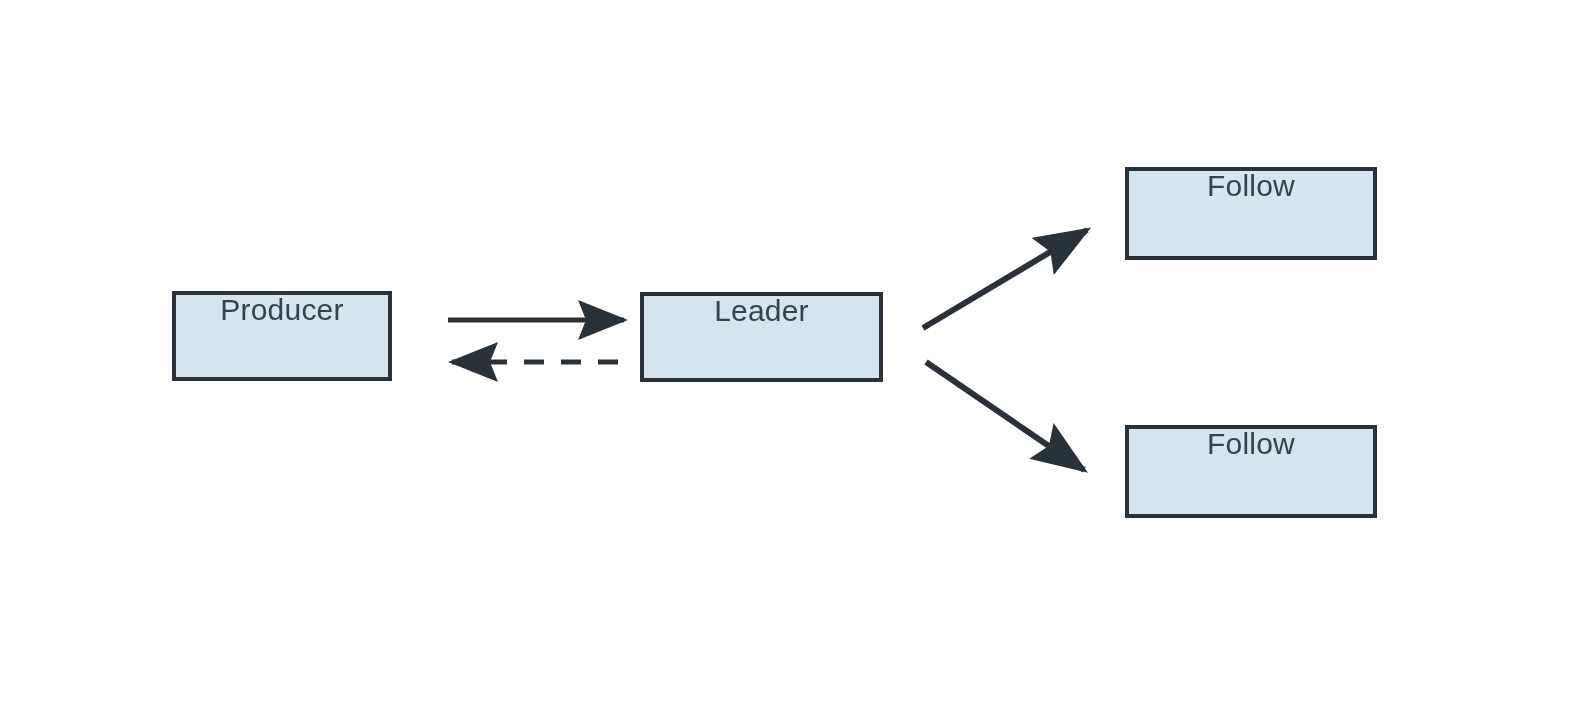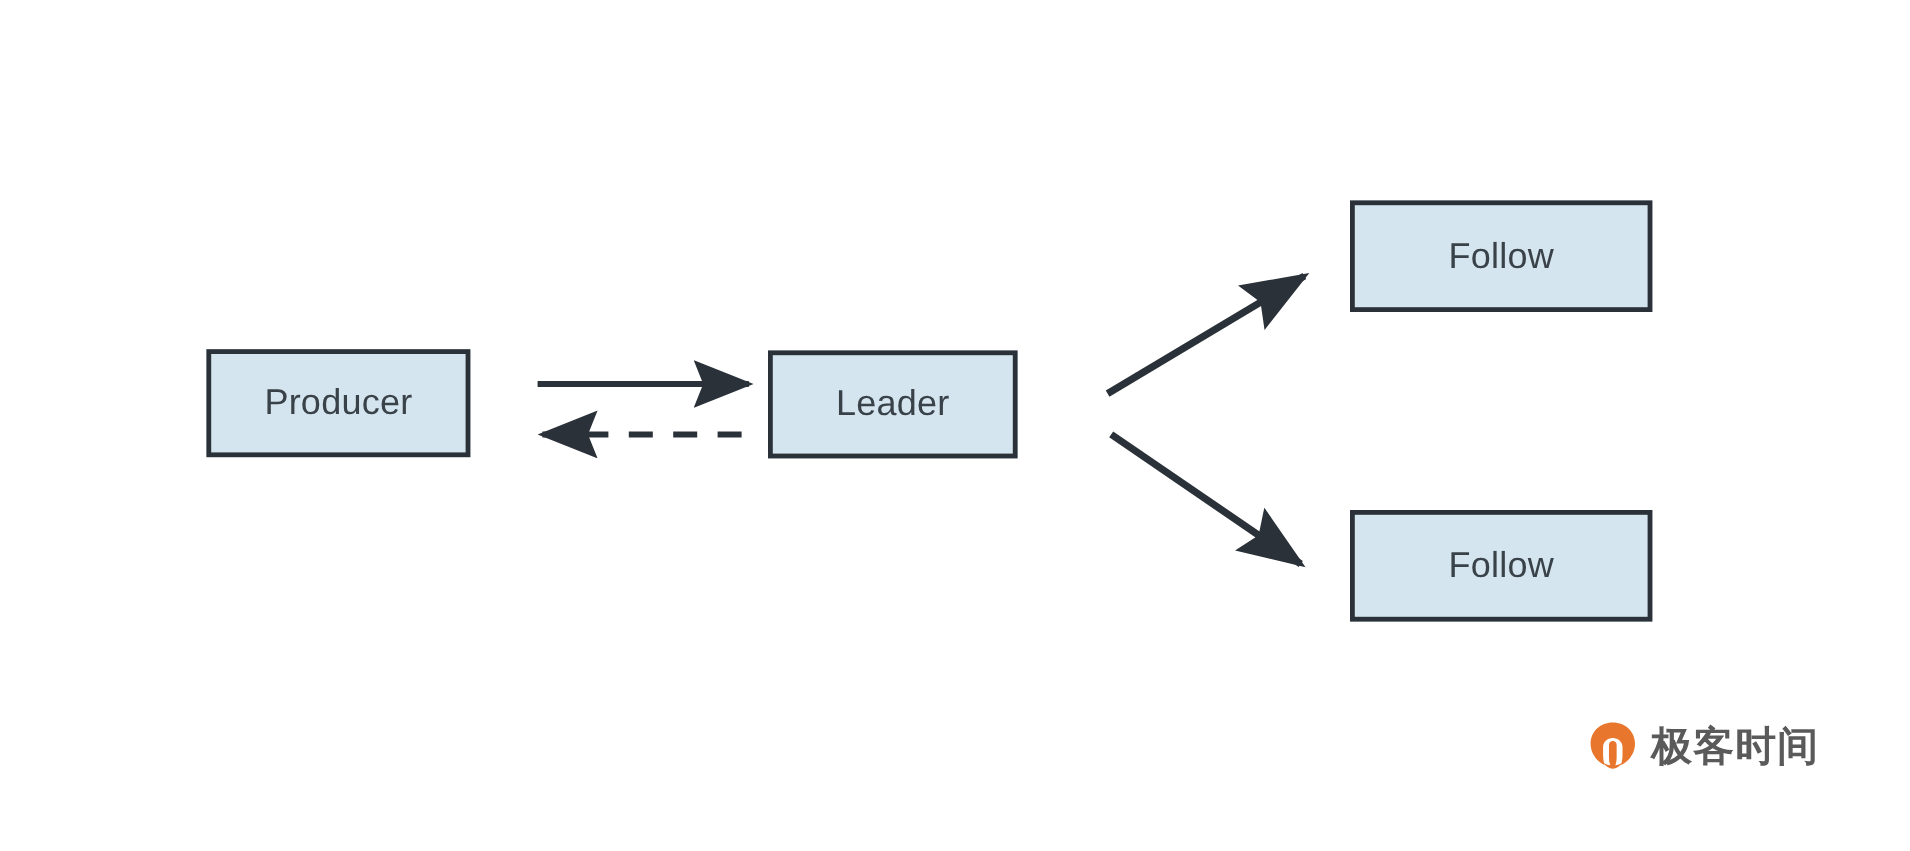--- a/index.html
+++ b/index.html
@@ -23,33 +23,33 @@
     top: 0;
     width: 1592px;
     height: 709px;
   }
   .node-box {
     position: absolute;
     box-sizing: border-box;
     background: #d5e5ef;
     border: 4px solid #2b3139;
     display: flex;
-    align-items: center;
+    align-items: flex-start;
     justify-content: center;
   }
   .node-label {
     font-family: "Liberation Sans", sans-serif;
     font-size: 30px;
     color: #3a4249;
     letter-spacing: 0.2px;
     line-height: 1;
     user-select: none;
   }
   #node-producer { left: 172px; top: 291px; width: 220px; height: 90px; }
-  #node-leader   { left: 640px; top: 292px; width: 208px; height: 90px; }
+  #node-leader   { left: 640px; top: 292px; width: 243px; height: 90px; }
   #node-follow-1 { left: 1125px; top: 167px; width: 252px; height: 93px; }
   #node-follow-2 { left: 1125px; top: 425px; width: 252px; height: 93px; }
 
   .brand {
     position: absolute;
     left: 1322px;
     top: 600px;
     display: flex;
     align-items: center;
     gap: 10px;
@@ -105,22 +105,14 @@
   </div>
 
   <div class="node-box" id="node-follow-1">
     <span class="node-label">Follow</span>
   </div>
 
   <div class="node-box" id="node-follow-2">
     <span class="node-label">Follow</span>
   </div>
 
-  <div class="brand">
-    <svg class="brand-mark" viewBox="0 0 44 44">
-      <path d="M22 2 C11.5 2 3.5 9.6 3.5 19.8 C3.5 27.4 8.2 34.2 15.2 37.6 C14.2 34.6 13.9 31.6 13.9 28.4 L13.9 22.6 C13.9 18.4 17.4 15 22 15 C26.6 15 30.1 18.4 30.1 22.6 L30.1 28.4 C30.1 31.6 29.8 34.6 28.8 37.6 C35.8 34.2 40.5 27.4 40.5 19.8 C40.5 9.6 32.5 2 22 2 Z" fill="#e8762c"></path>
-      <path d="M22 17.5 C20.2 17.5 18.8 18.9 18.8 20.6 L18.8 31.5 C18.8 34.2 19.4 36.9 20.6 39.4 C21.1 40.4 22.9 40.4 23.4 39.4 C24.6 36.9 25.2 34.2 25.2 31.5 L25.2 20.6 C25.2 18.9 23.8 17.5 22 17.5 Z" fill="#e8762c"></path>
-      <path d="M13.6 35.2 C16.2 38.6 19 40.6 22 40.6 C25 40.6 27.8 38.6 30.4 35.2 C27.8 37.0 25 37.9 22 37.9 C19 37.9 16.2 37.0 13.6 35.2 Z" fill="#e8762c"></path>
-    </svg>
-    <span class="brand-text">极客时间</span>
-  </div>
 
 </div>
 
 </body></html>

